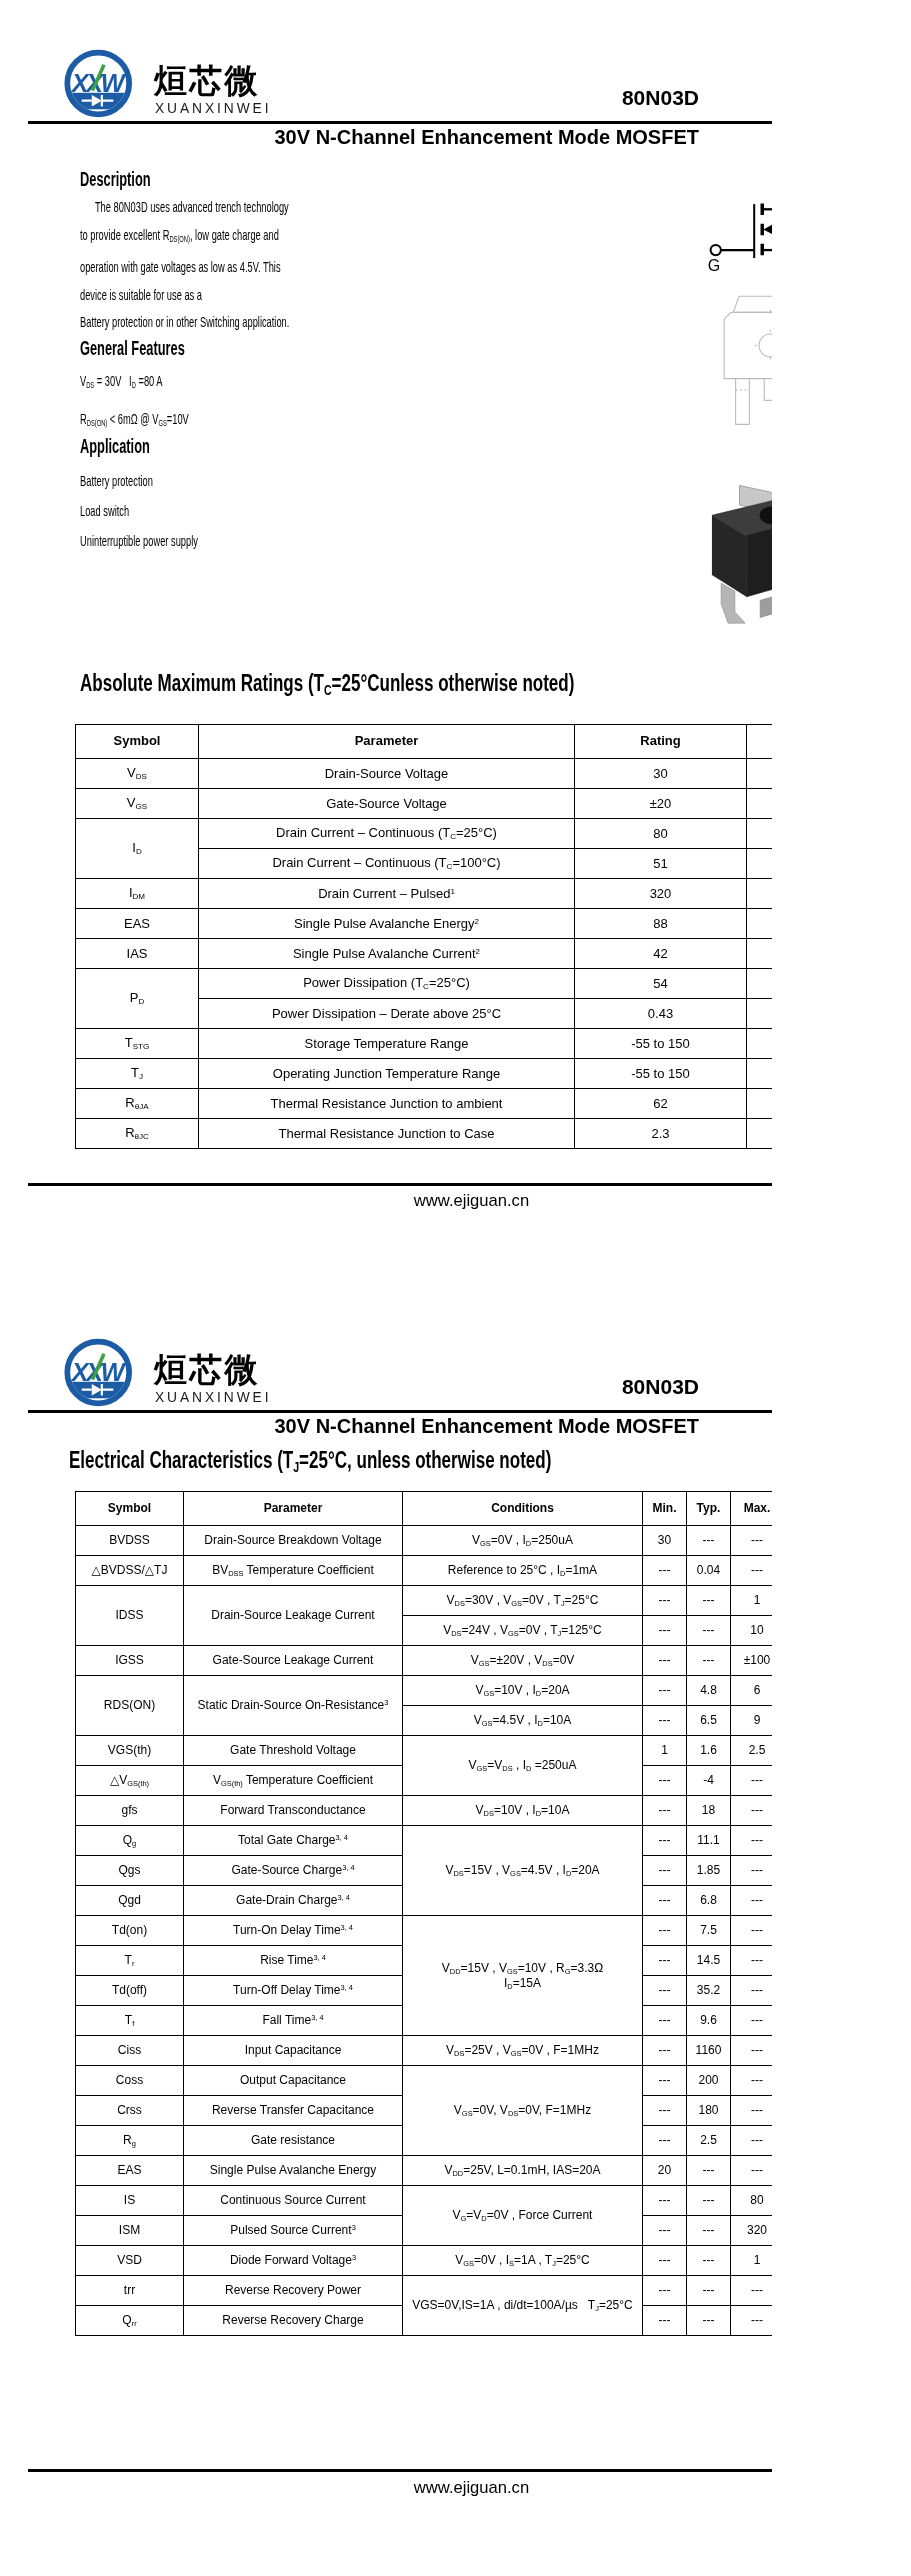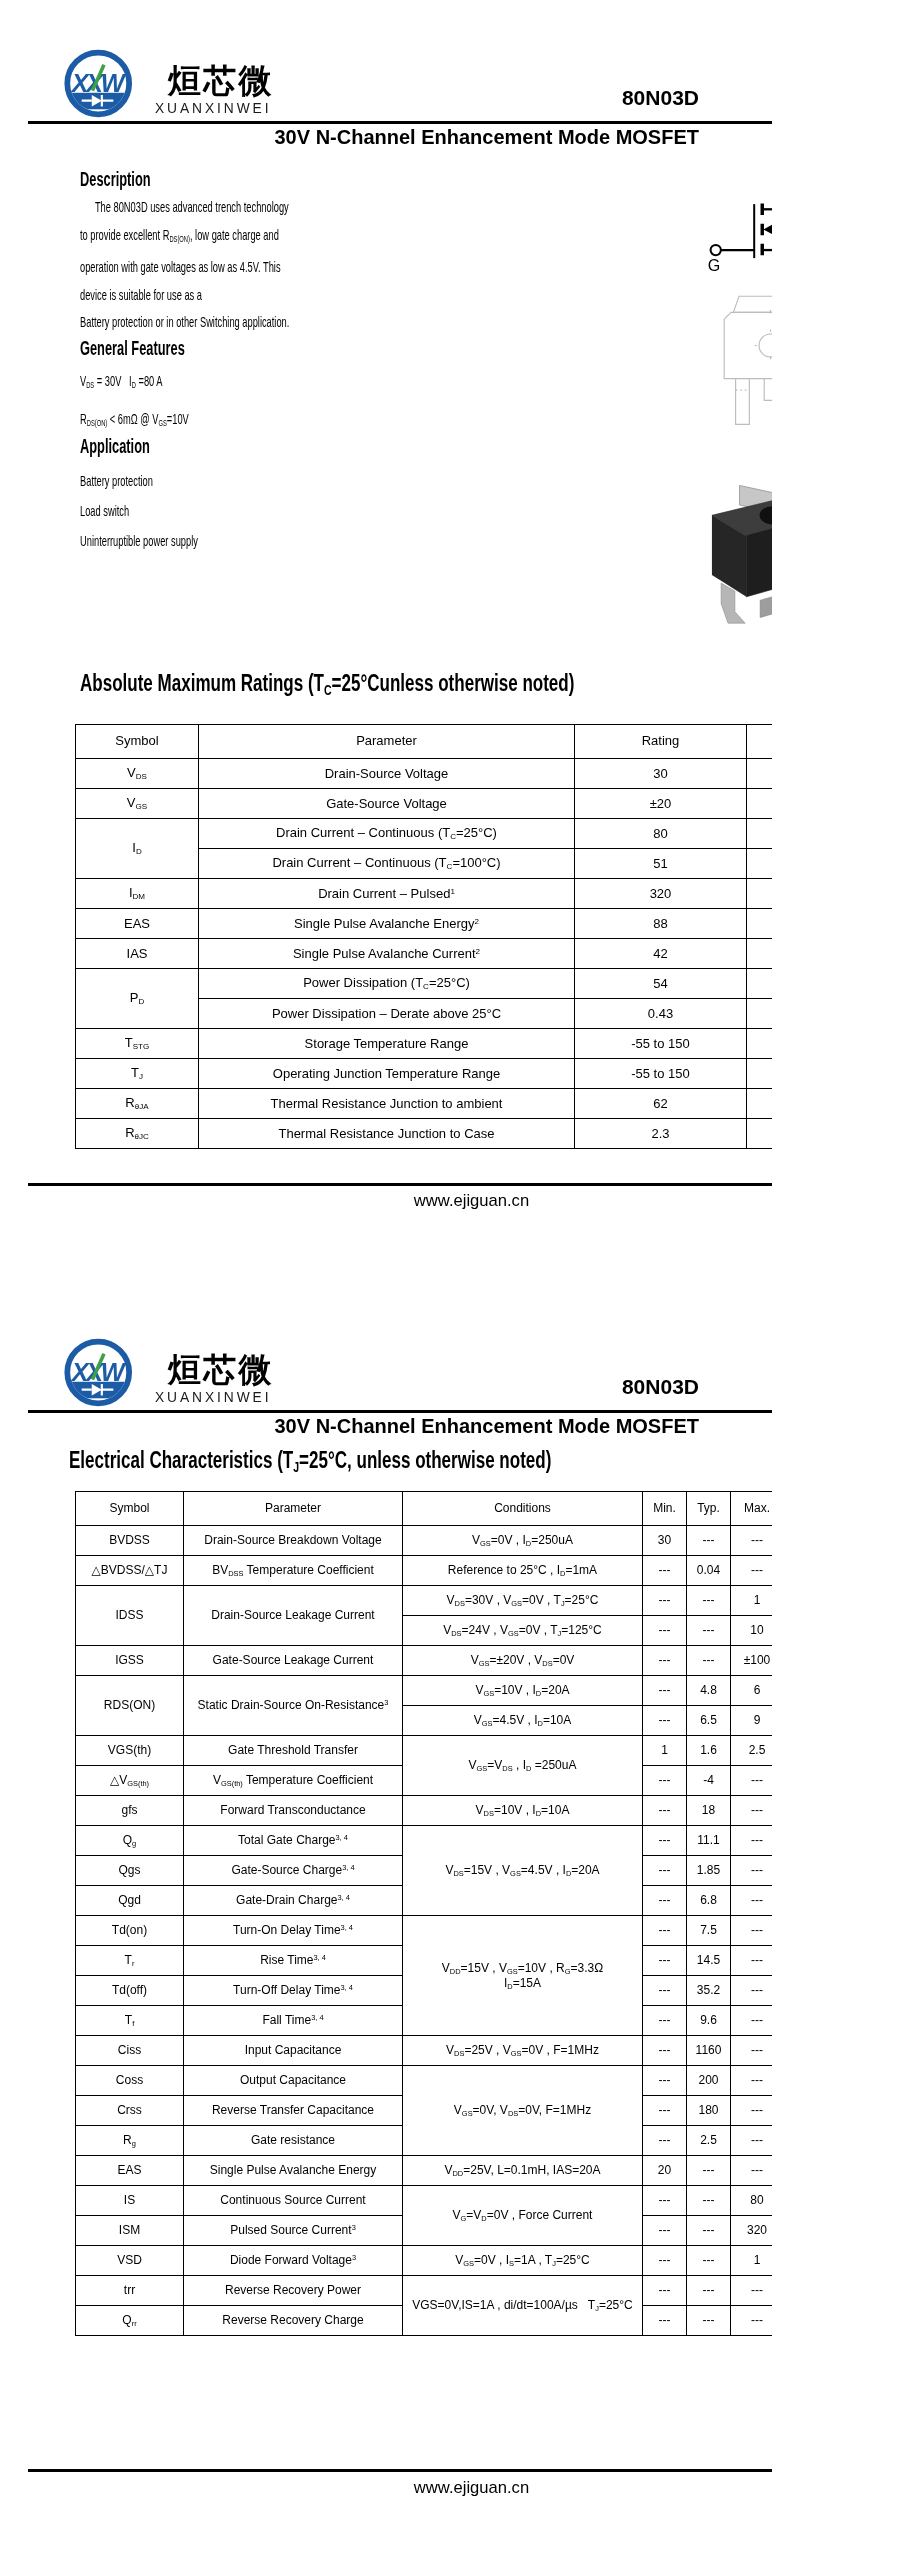--- a/index.html
+++ b/index.html
@@ -9,27 +9,27 @@
   .rule{position:absolute;left:27.5px;width:856px;height:3.4px;background:#000;}
   .rule.thin{height:2.9px;}
   .pn{position:absolute;right:73px;font-size:21px;font-weight:bold;line-height:1;letter-spacing:0px;}
   .subtitle{position:absolute;right:73px;font-size:20px;font-weight:bold;line-height:1;}
   .h-cond{position:absolute;font-size:23px;font-weight:bold;line-height:1;transform:scaleX(0.74);transform-origin:0 0;white-space:nowrap;}
   .h-sec{position:absolute;left:80px;font-size:20.7px;font-weight:bold;line-height:1.1;transform:scaleX(0.62);transform-origin:0 0;white-space:nowrap;}
   .body-text{position:absolute;left:80px;font-size:15px;line-height:27.5px;transform:scaleX(0.62);transform-origin:0 0;white-space:nowrap;}
   .body-text.first-indent div:first-child{text-indent:24px;}
   .feat{line-height:33px;}
   .app{line-height:30px;}
-  .logo-cn{position:absolute;left:168px;font-size:33px;font-weight:600;letter-spacing:2.3px;line-height:1;}
+  .logo-cn{position:absolute;left:154px;font-size:33px;font-weight:600;letter-spacing:2.3px;line-height:1;}
   .logo-en{position:absolute;left:155px;font-size:13.8px;letter-spacing:2.9px;line-height:1;color:#1a1a1a;}
   table.ds{position:absolute;border-collapse:collapse;table-layout:fixed;border:1.7px solid #000;background:#fff;}
   table.ds th,table.ds td{border:1.1px solid #000;text-align:center;vertical-align:middle;
       font-size:12px;padding:1.1px 2.3px;line-height:1.25;overflow:hidden;}
   table.abs-t th,table.abs-t td{font-size:13px;}
-  table.ds th{font-weight:normal;height:31px;}
+  table.ds th{font-weight:bold;height:31px;}
   table.abs-t th{height:31px;}
   table.ds tbody tr{height:30px;}
   table.ds tr.sect td{border-top-width:1.7px;}
   td.left{text-align:left;padding-left:5.7px;}
   td.bottom{vertical-align:bottom;padding-bottom:8px;margin-left:44px;}
   td.top{vertical-align:top;padding-top:6.9px;}
   td.tall{line-height:2.5;}
   sub{font-size:62%;vertical-align:-0.25em;}
   sup{font-size:62%;vertical-align:0.55em;}
   .footer-site{position:absolute;left:16px;width:911px;text-align:center;font-size:16.6px;line-height:1;}
@@ -348,21 +348,21 @@
           </tr>
           <tr>
             <td class="left">V<sub>GS</sub>=4.5V , I<sub>D</sub>=10A</td>
             <td>---</td>
             <td>6.5</td>
             <td>9</td>
             <td>mΩ</td>
           </tr>
           <tr class="sect">
             <td>VGS(th)</td>
-            <td class="left">Gate Threshold Transfer</td>
+            <td class="left">Gate Threshold Voltage</td>
             <td rowspan="2" class="left">V<sub>GS</sub>=V<sub>DS</sub> , I<sub>D</sub> =250uA</td>
             <td>1</td>
             <td>1.6</td>
             <td>2.5</td>
             <td>V</td>
           </tr>
           <tr class="sect">
             <td>△V<sub>GS(th)</sub></td>
             <td class="left">V<sub>GS(th)</sub> Temperature Coefficient</td>
             <td>---</td>

